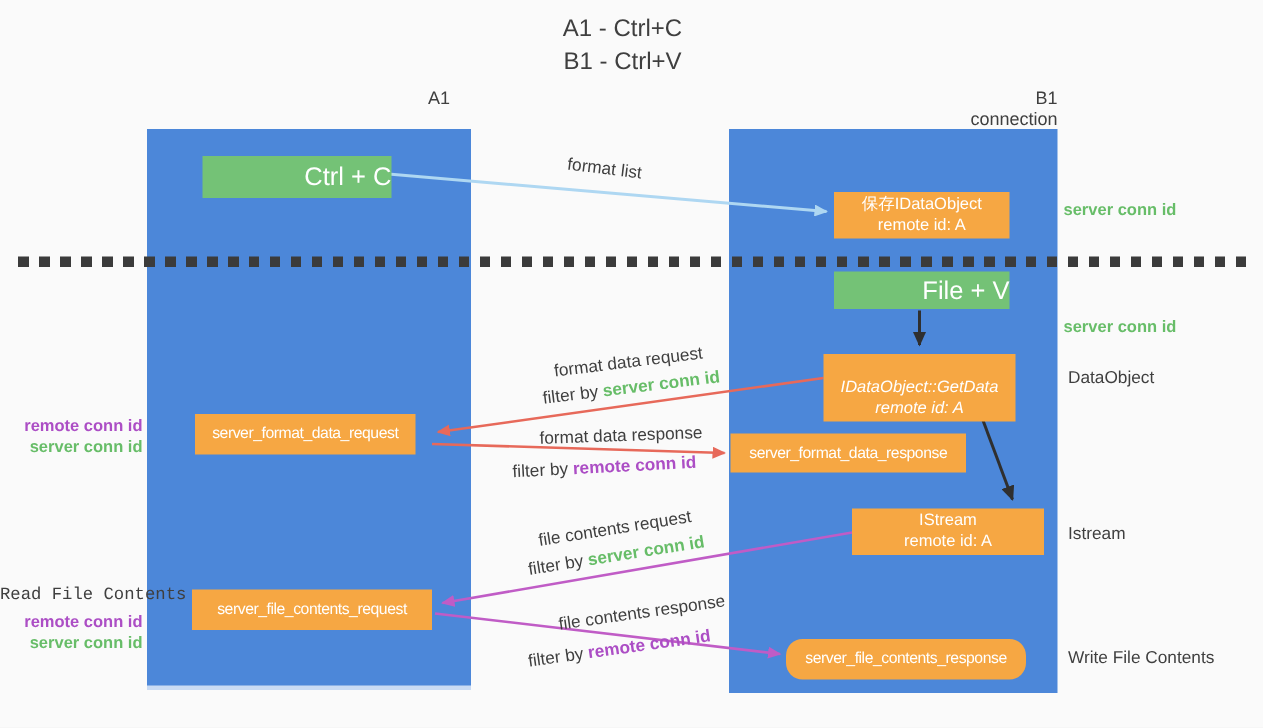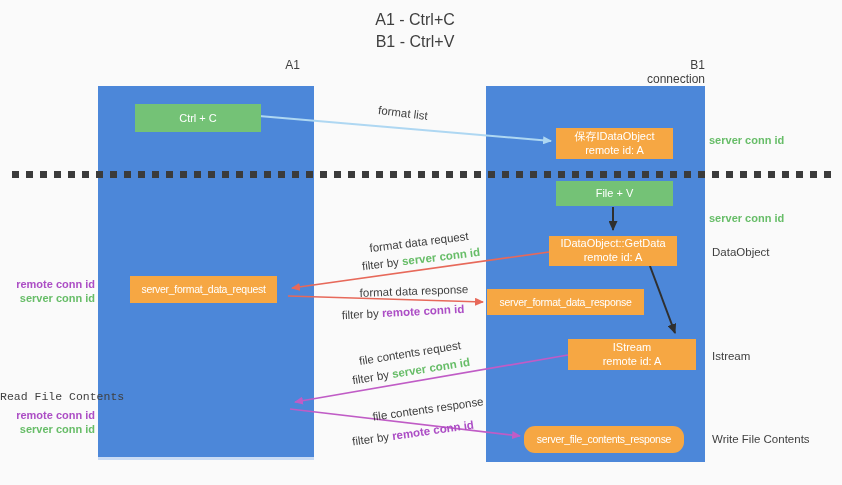--- a/index.html
+++ b/index.html
@@ -13,21 +13,21 @@
   .canvas{position:relative;width:842px;height:485px;background:var(--background);overflow:hidden;}
   .title{position:absolute;left:0;top:9px;width:830px;text-align:center;
          font-size:16px;line-height:22px;color:var(--dark-text);}
   .col-header{position:absolute;text-align:right;font-size:12px;line-height:14px;color:var(--dark-text);}
   .column{position:absolute;background:var(--column-blue);}
   .col-a{left:98px;top:86px;width:216px;height:371px;border-bottom:3px solid #c9dbf4;}
   .col-b{left:486px;top:86px;width:219px;height:376px;}
   .dotted{position:absolute;left:12px;top:171px;width:819px;height:7px;
           background:repeating-linear-gradient(90deg,#3b3b3b 0 7px,transparent 7px 14px);}
   .node{position:absolute;color:#fff;text-align:center;white-space:nowrap;}
-  .node.green{background:var(--node-green);font-size:11px;}
+  .node.green{background:var(--node-green);font-size:17px;text-align:right;}
   .node.orange{background:var(--node-orange);}
   .node .l{font-size:11px;line-height:14px;}
   .oneline{font-size:10.5px;letter-spacing:-0.3px;}
   .flow{position:absolute;white-space:nowrap;font-size:11.5px;color:var(--dark-text);
         transform:translate(-50%,-50%) rotate(var(--r,0deg));}
   .flow b.g{color:var(--green-text);font-weight:bold;}
   .flow b.p{color:var(--purple-text);font-weight:bold;}
   .side{position:absolute;font-size:11px;font-weight:bold;white-space:nowrap;line-height:14px;}
   .side.green{color:var(--green-text);}
   .side.purple{color:var(--purple-text);}
@@ -84,34 +84,35 @@
 
   <div class="node green" style="left:135px;top:104px;width:126px;height:28px;line-height:28px;">Ctrl + C</div>
 
   <div class="node orange" style="left:556px;top:128px;width:117px;height:30px;padding-top:1px;">
     <div class="l">保存IDataObject</div>
     <div class="l">remote id: A</div>
   </div>
 
   <div class="node green" style="left:556px;top:181px;width:117px;height:25px;line-height:25px;">File + V</div>
 
-  <div class="node orange" style="left:549px;top:236px;width:128px;height:30px;padding-top:0;">
+  <div class="node orange" style="left:549px;top:236px;width:128px;height:30px;padding-top:15px;font-style:italic;">
     <div class="l">IDataObject::GetData</div>
     <div class="l">remote id: A</div>
   </div>
 
   <div class="node orange oneline" style="left:130px;top:276px;width:147px;height:27px;line-height:27px;">server_format_data_request</div>
 
   <div class="node orange oneline" style="left:487px;top:289px;width:157px;height:26px;line-height:26px;">server_format_data_response</div>
 
   <div class="node orange" style="left:568px;top:339px;width:128px;height:30px;padding-top:1px;">
     <div class="l">IStream</div>
     <div class="l">remote id: A</div>
   </div>
 
+  <div class="node orange oneline" style="left:128px;top:393px;width:160px;height:27px;line-height:27px;">server_file_contents_request</div>
 
   <div class="node orange oneline" style="left:524px;top:426px;width:160px;height:27px;line-height:27px;border-radius:11px;">server_file_contents_response</div>
 
   <div class="flow" style="left:403px;top:113px;--r:7deg;">format list</div>
 
   <div class="flow" style="left:419px;top:242px;--r:-7deg;">format data request</div>
   <div class="flow" style="left:421px;top:259px;--r:-7deg;"><span>filter by </span><b class="g">server conn id</b></div>
 
   <div class="flow" style="left:414px;top:291px;--r:-2deg;">format data response</div>
   <div class="flow" style="left:403px;top:312px;--r:-3deg;"><span>filter by </span><b class="p">remote conn id</b></div>

